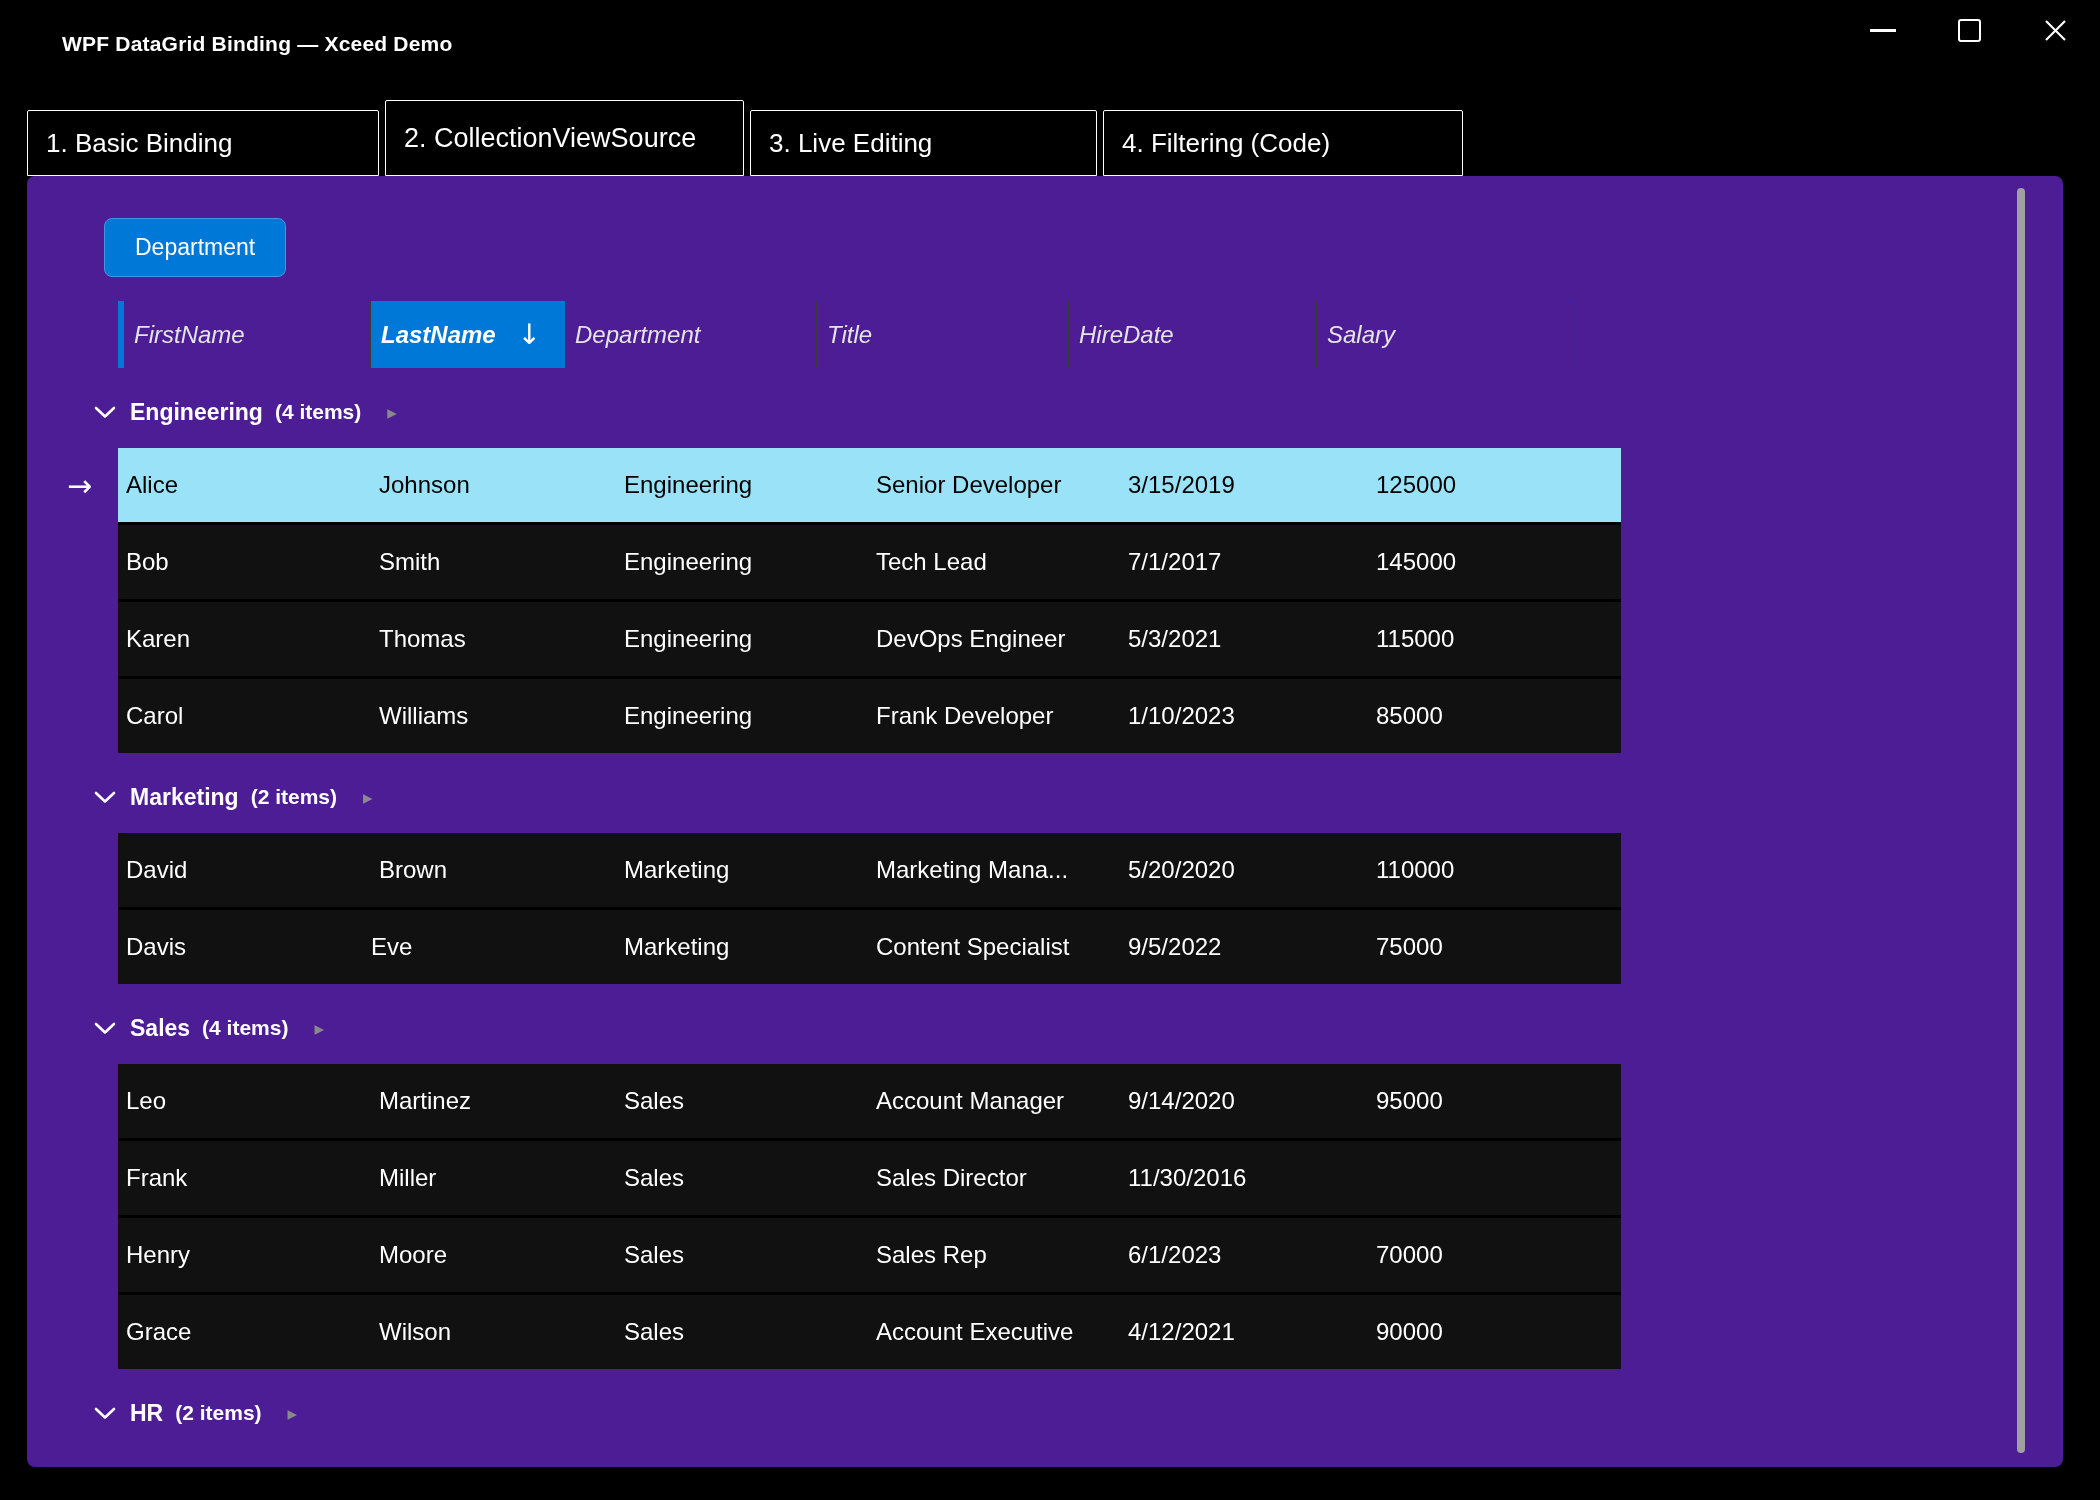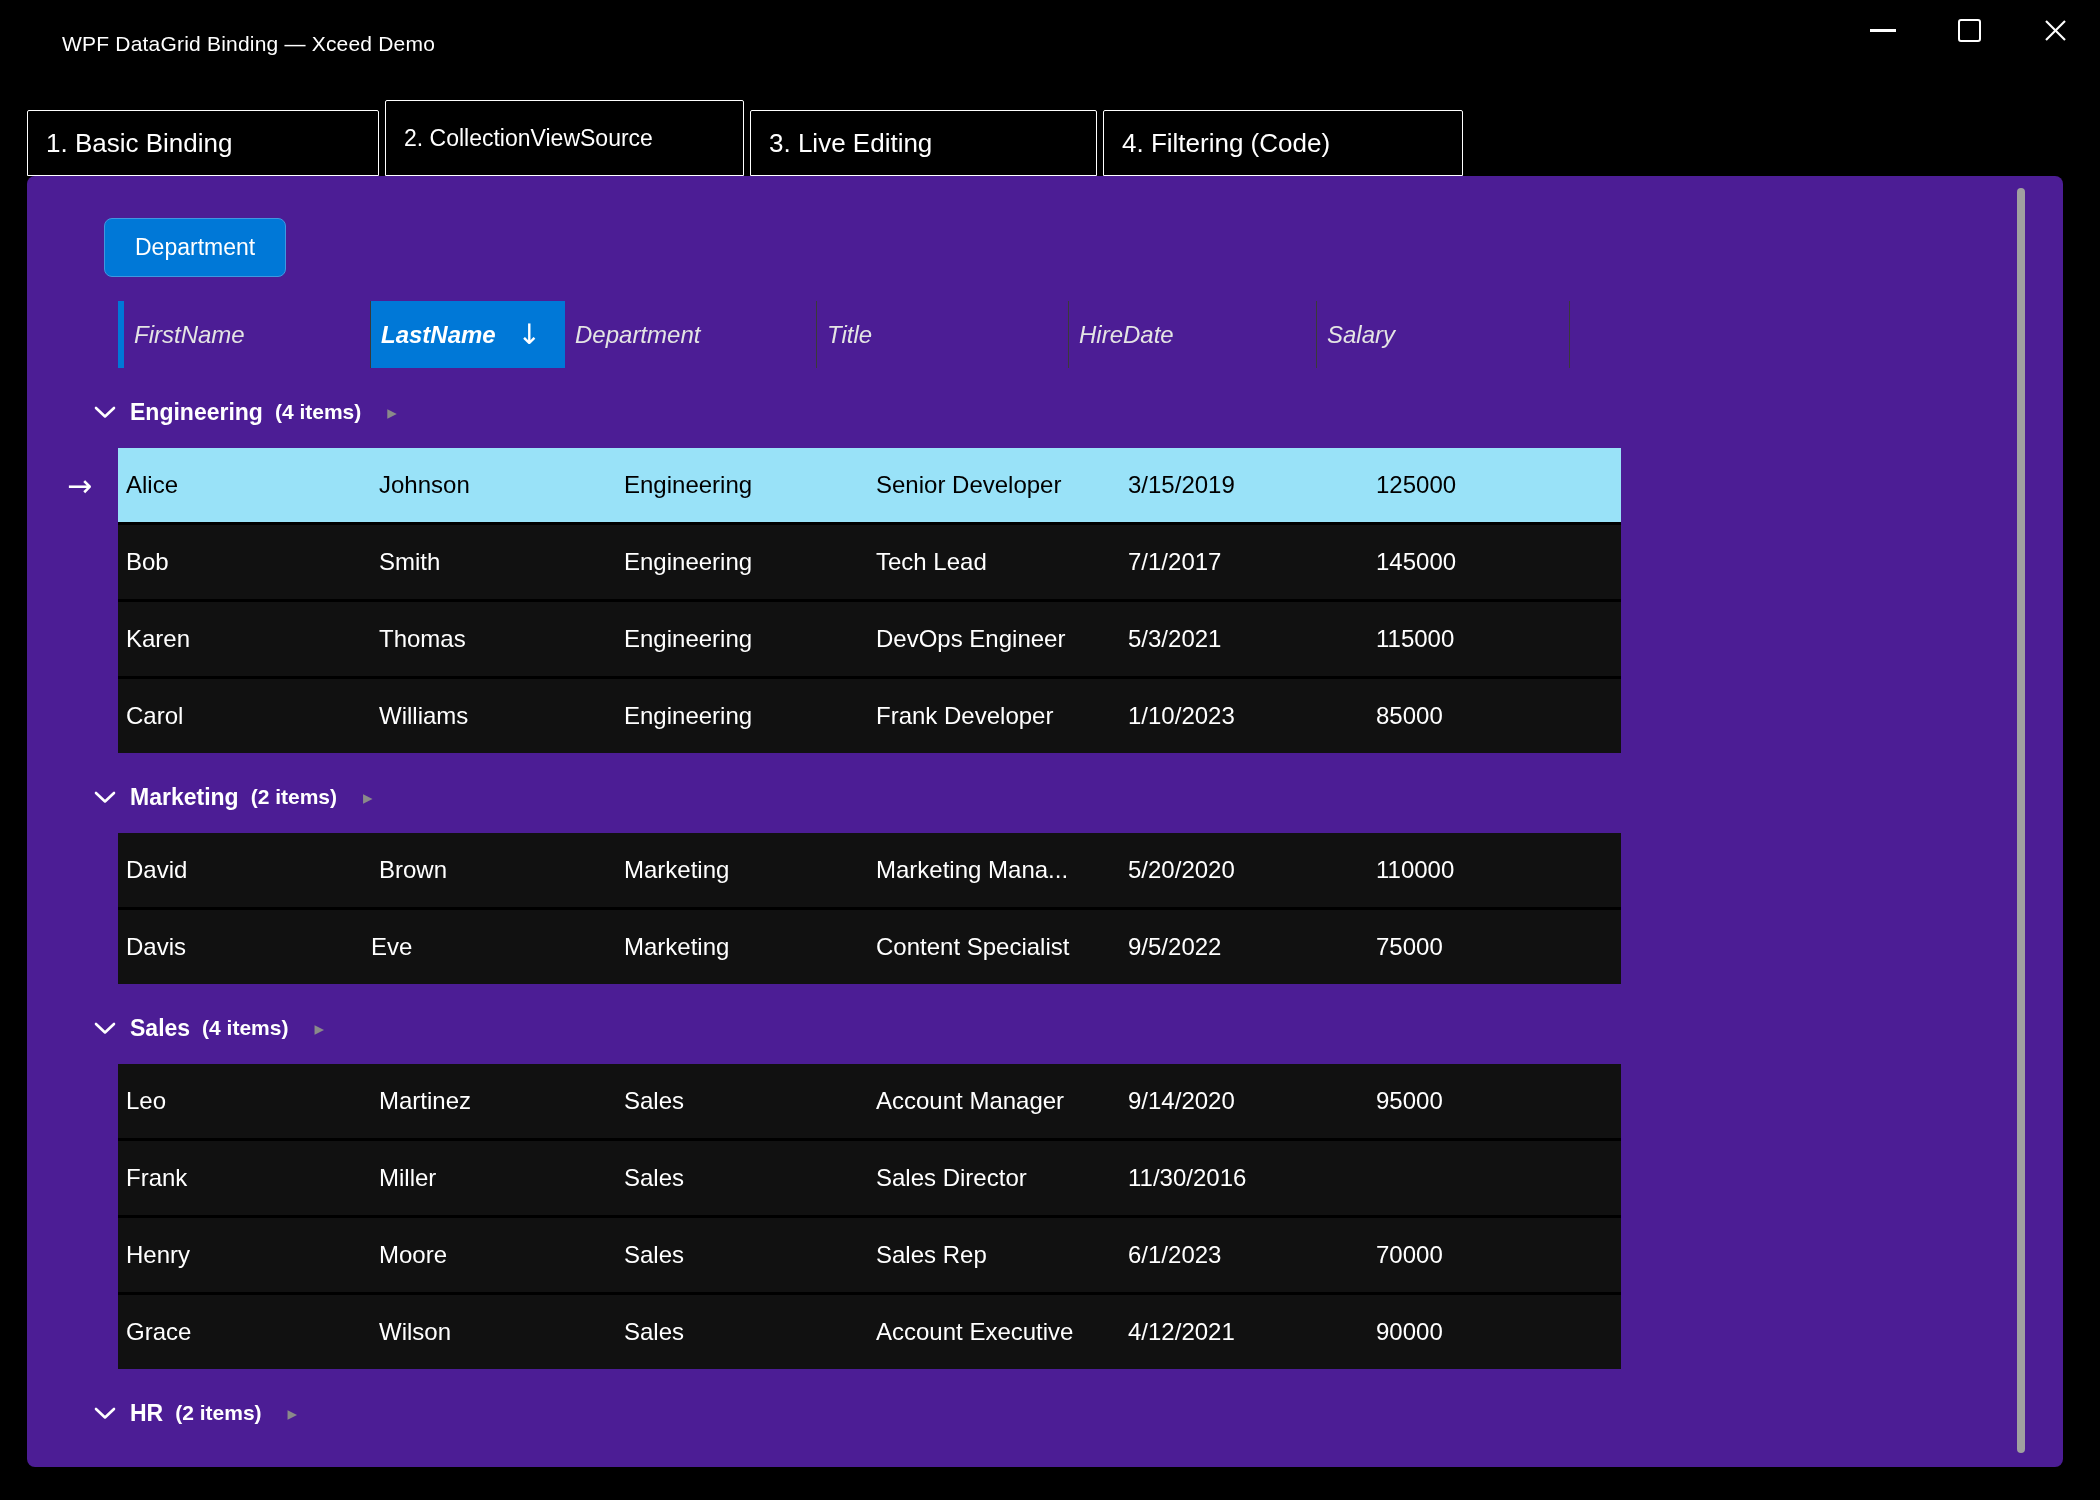--- a/index.html
+++ b/index.html
@@ -9,40 +9,40 @@
     font-family:"Liberation Sans","DejaVu Sans",sans-serif;
     color:#fff;
     overflow:hidden;
     position:relative;
   }
 
   
   .titlebar { position:absolute; top:0; left:0; right:0; height:90px; }
   .window-title {
     position:absolute; left:62px; top:32px;
-    font-size:21px; font-weight:normal; letter-spacing:.2px; color:#fff;text-align:center;
+    font-size:21px; font-weight:bold; letter-spacing:.2px; color:#fff;text-align:center;
   }
   .win-controls { position:absolute; top:8px; right:21px; display:flex; gap:38px; }
   .win-btn { width:48px; height:44px; display:flex; align-items:center; justify-content:center; cursor:pointer; }
   .min-glyph { display:block; width:26px; height:3px; background:#fff; }
   .max-glyph { display:block; width:23px; height:23px; border:2px solid #fff; border-radius:3px; }
 
   
   .tabstrip { position:absolute; left:27px; top:100px; height:76px; display:flex; align-items:flex-end; gap:6px; }
   .tab {
     background:#000; border:1px solid #fff; border-radius:2px 2px 0 0;
     height:66px; display:flex; align-items:center;
     padding-left:18px; font-size:26px; color:#fff; cursor:pointer;
     white-space:nowrap; overflow:hidden;
   }
   .tab.t0 { width:352px; }
   .tab.t1 { width:359px; }
   .tab.t2 { width:347px; }
   .tab.t3 { width:360px; }
-  .tab.active { height:76px; font-size:23px; }
+  .tab.active { height:76px; font-size:27px; }
 
   
   .panel {
     position:absolute; left:27px; right:37px; top:176px; bottom:33px;
     background:#4c1d95; border-radius:8px;
   }
 
   .chip {
     position:absolute; left:77px; top:42px; height:59px;
     background:#0078d7; border:1px solid #3f97e0; border-radius:8px;

